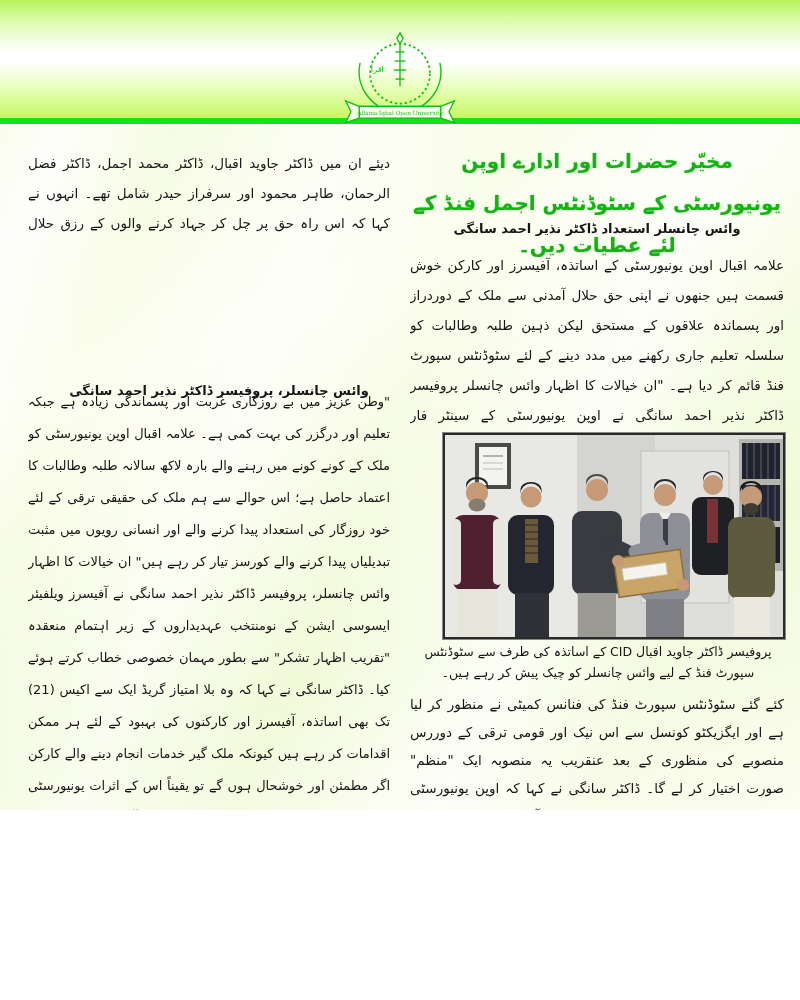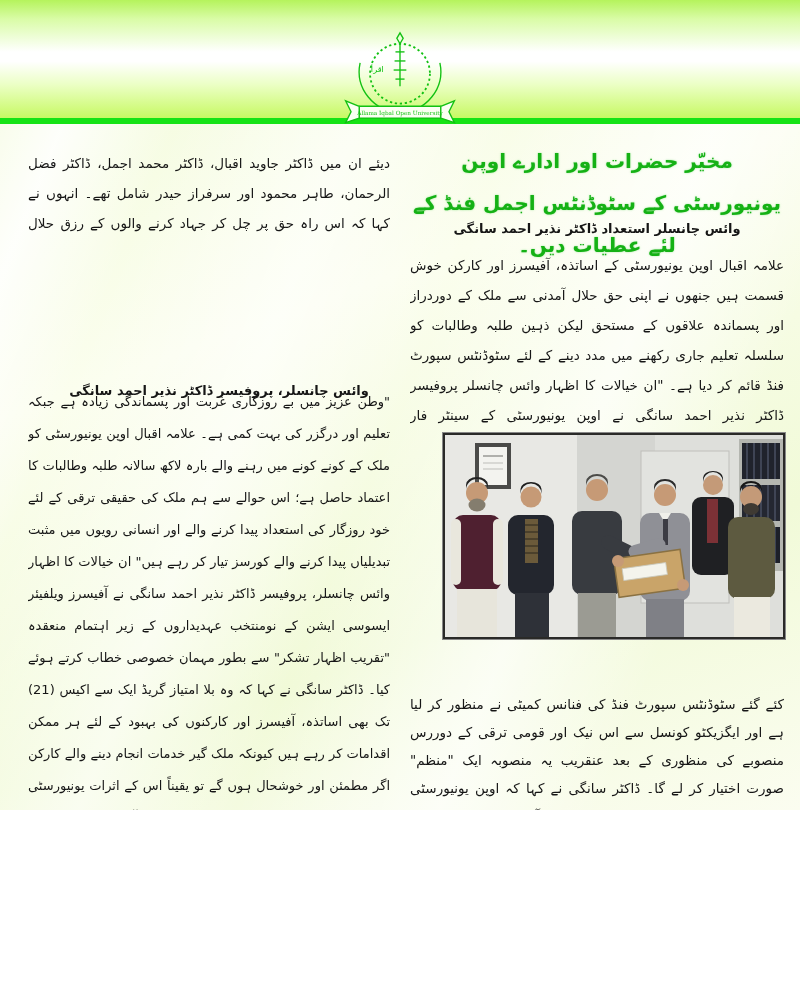--- a/index.html
+++ b/index.html
@@ -168,20 +168,21 @@
 
       <g transform="rotate(-8 204 138)">
         <rect x="171" y="119" width="67" height="39" fill="#c9a469" stroke="#8a7142" stroke-width="1.5"></rect>
         <rect x="178" y="130" width="44" height="12" fill="#f4f4ec" stroke="#c9c9bd" stroke-width="0.8"></rect>
       </g>
       <circle cx="173" cy="126" r="6" fill="#c69a76"></circle>
       <circle cx="238" cy="150" r="6" fill="#c69a76"></circle>
     </svg>
   </div>
 
+  <div class="caption urdu">پروفیسر ڈاکٹر جاوید اقبال CID کے اساتذہ کی طرف سے سٹوڈنٹس سپورٹ فنڈ کے لیے وائس چانسلر کو چیک پیش کر رہے ہیں۔</div>
   <div class="r-para2 urdu">کئے گئے سٹوڈنٹس سپورٹ فنڈ کی فنانس کمیٹی نے منظور کر لیا ہے اور ایگزیکٹو کونسل سے اس نیک اور قومی ترقی کے دوررس منصوبے کی منظوری کے بعد عنقریب یہ منصوبہ ایک "منظم" صورت اختیار کر لے گا۔ ڈاکٹر سانگی نے کہا کہ اوپن یونیورسٹی لیٹ فیس وغیرہ سے موصول ہونے والی آمدن کا ایک مخصوص حصہ بھی سٹوڈنٹس سپورٹ فنڈ کے لئے مختص کرنے کے لئے بھی قواعد و ضوابط تشکیل دے رہی ہے۔ یونیورسٹی اپنے طلبہ وطالبات کو قرض حسنہ کی سہولت فراہم کرنے کے لئے میزان بینک اور فرسٹ ویمن بینک سے بھی مذاکرات کر رہی ہے۔</div>
   <div class="r-para3 urdu">سٹوڈنٹس سپورٹ فنڈ کے لئے جن پانچ اساتذہ اور کارکنوں نے عطیات</div>
 
   <div class="l-para1 urdu">دیئے ان میں ڈاکٹر جاوید اقبال، ڈاکٹر محمد اجمل، ڈاکٹر فضل الرحمان، طاہر محمود اور سرفراز حیدر شامل تھے۔ انہوں نے کہا کہ اس راہ حق پر چل کر جہاد کرنے والوں کے رزق حلال میں اللہ تبارک وتعالیٰ یقیناً فراوانی اور برکت عطا کریں گے۔</div>
   <div class="l-byline urdu">وائس چانسلر، پروفیسر ڈاکٹر نذیر احمد سانگی</div>
   <div class="l-body urdu">"وطن عزیز میں بے روزگاری غربت اور پسماندگی زیادہ ہے جبکہ تعلیم اور درگزر کی بہت کمی ہے۔ علامہ اقبال اوپن یونیورسٹی کو ملک کے کونے کونے میں رہنے والے بارہ لاکھ سالانہ طلبہ وطالبات کا اعتماد حاصل ہے؛ اس حوالے سے ہم ملک کی حقیقی ترقی کے لئے خود روزگار کی استعداد پیدا کرنے والے اور انسانی رویوں میں مثبت تبدیلیاں پیدا کرنے والے کورسز تیار کر رہے ہیں" ان خیالات کا اظہار وائس چانسلر، پروفیسر ڈاکٹر نذیر احمد سانگی نے آفیسرز ویلفیئر ایسوسی ایشن کے نومنتخب عہدیداروں کے زیر اہتمام منعقدہ "تقریب اظہار تشکر" سے بطور مہمان خصوصی خطاب کرتے ہوئے کیا۔ ڈاکٹر سانگی نے کہا کہ وہ بلا امتیاز گریڈ ایک سے اکیس (21) تک بھی اساتذہ، آفیسرز اور کارکنوں کی بہبود کے لئے ہر ممکن اقدامات کر رہے ہیں کیونکہ ملک گیر خدمات انجام دینے والے کارکن اگر مطمئن اور خوشحال ہوں گے تو یقیناً اس کے اثرات یونیورسٹی کی کارکردگی میں اضافے کی صورت میں برآمد ہوں گے۔ ڈاکٹر سانگی نے کہا کہ ملک کے تمام تعلیمی اداروں کی ذمہ داری ہے کہ اچھائی، سچائی اور محنت کے کلچر کو فروغ دینے کے لئے سنجیدہ نصابی اور ہم نصابی کوششیں کریں۔ ڈاکٹر سانگی نے کہا کہ عنقریب عمرکوٹ، رحیم یارخان، لورالائی، آزاد کشمیر کے چند پسماندہ علاقوں، گلگت اور بلتستان میں بھی علامہ اقبال اوپن یونیورسٹی کے ریجنل سینٹرز کام شروع کر دیں گے۔ انہوں نے مزید کہا کہ ملک کے جس جس شہر میں اوپن یونیورسٹی کی اپنی عمارتیں موجود ہیں وہاں دس سے بیس تک کمپیوٹرز پر مشتمل لیبارٹریز اور کم از کم ایک وڈیو کانفرنسنگ سسٹم لازماً فراہم کر دیا جائے گا۔ ڈاکٹر سانگی نے کہا کہ اوپن یونیورسٹی کی رہائشی کالونی میں عنقریب انٹرنیٹ کی سہولت، ڈے کیئر سینٹر میں ازسرنو اضافہ کر کے اسے جدید خطوط پر استوار کرنے</div>
 
   <div class="page-num">8</div>
 </div>
 

